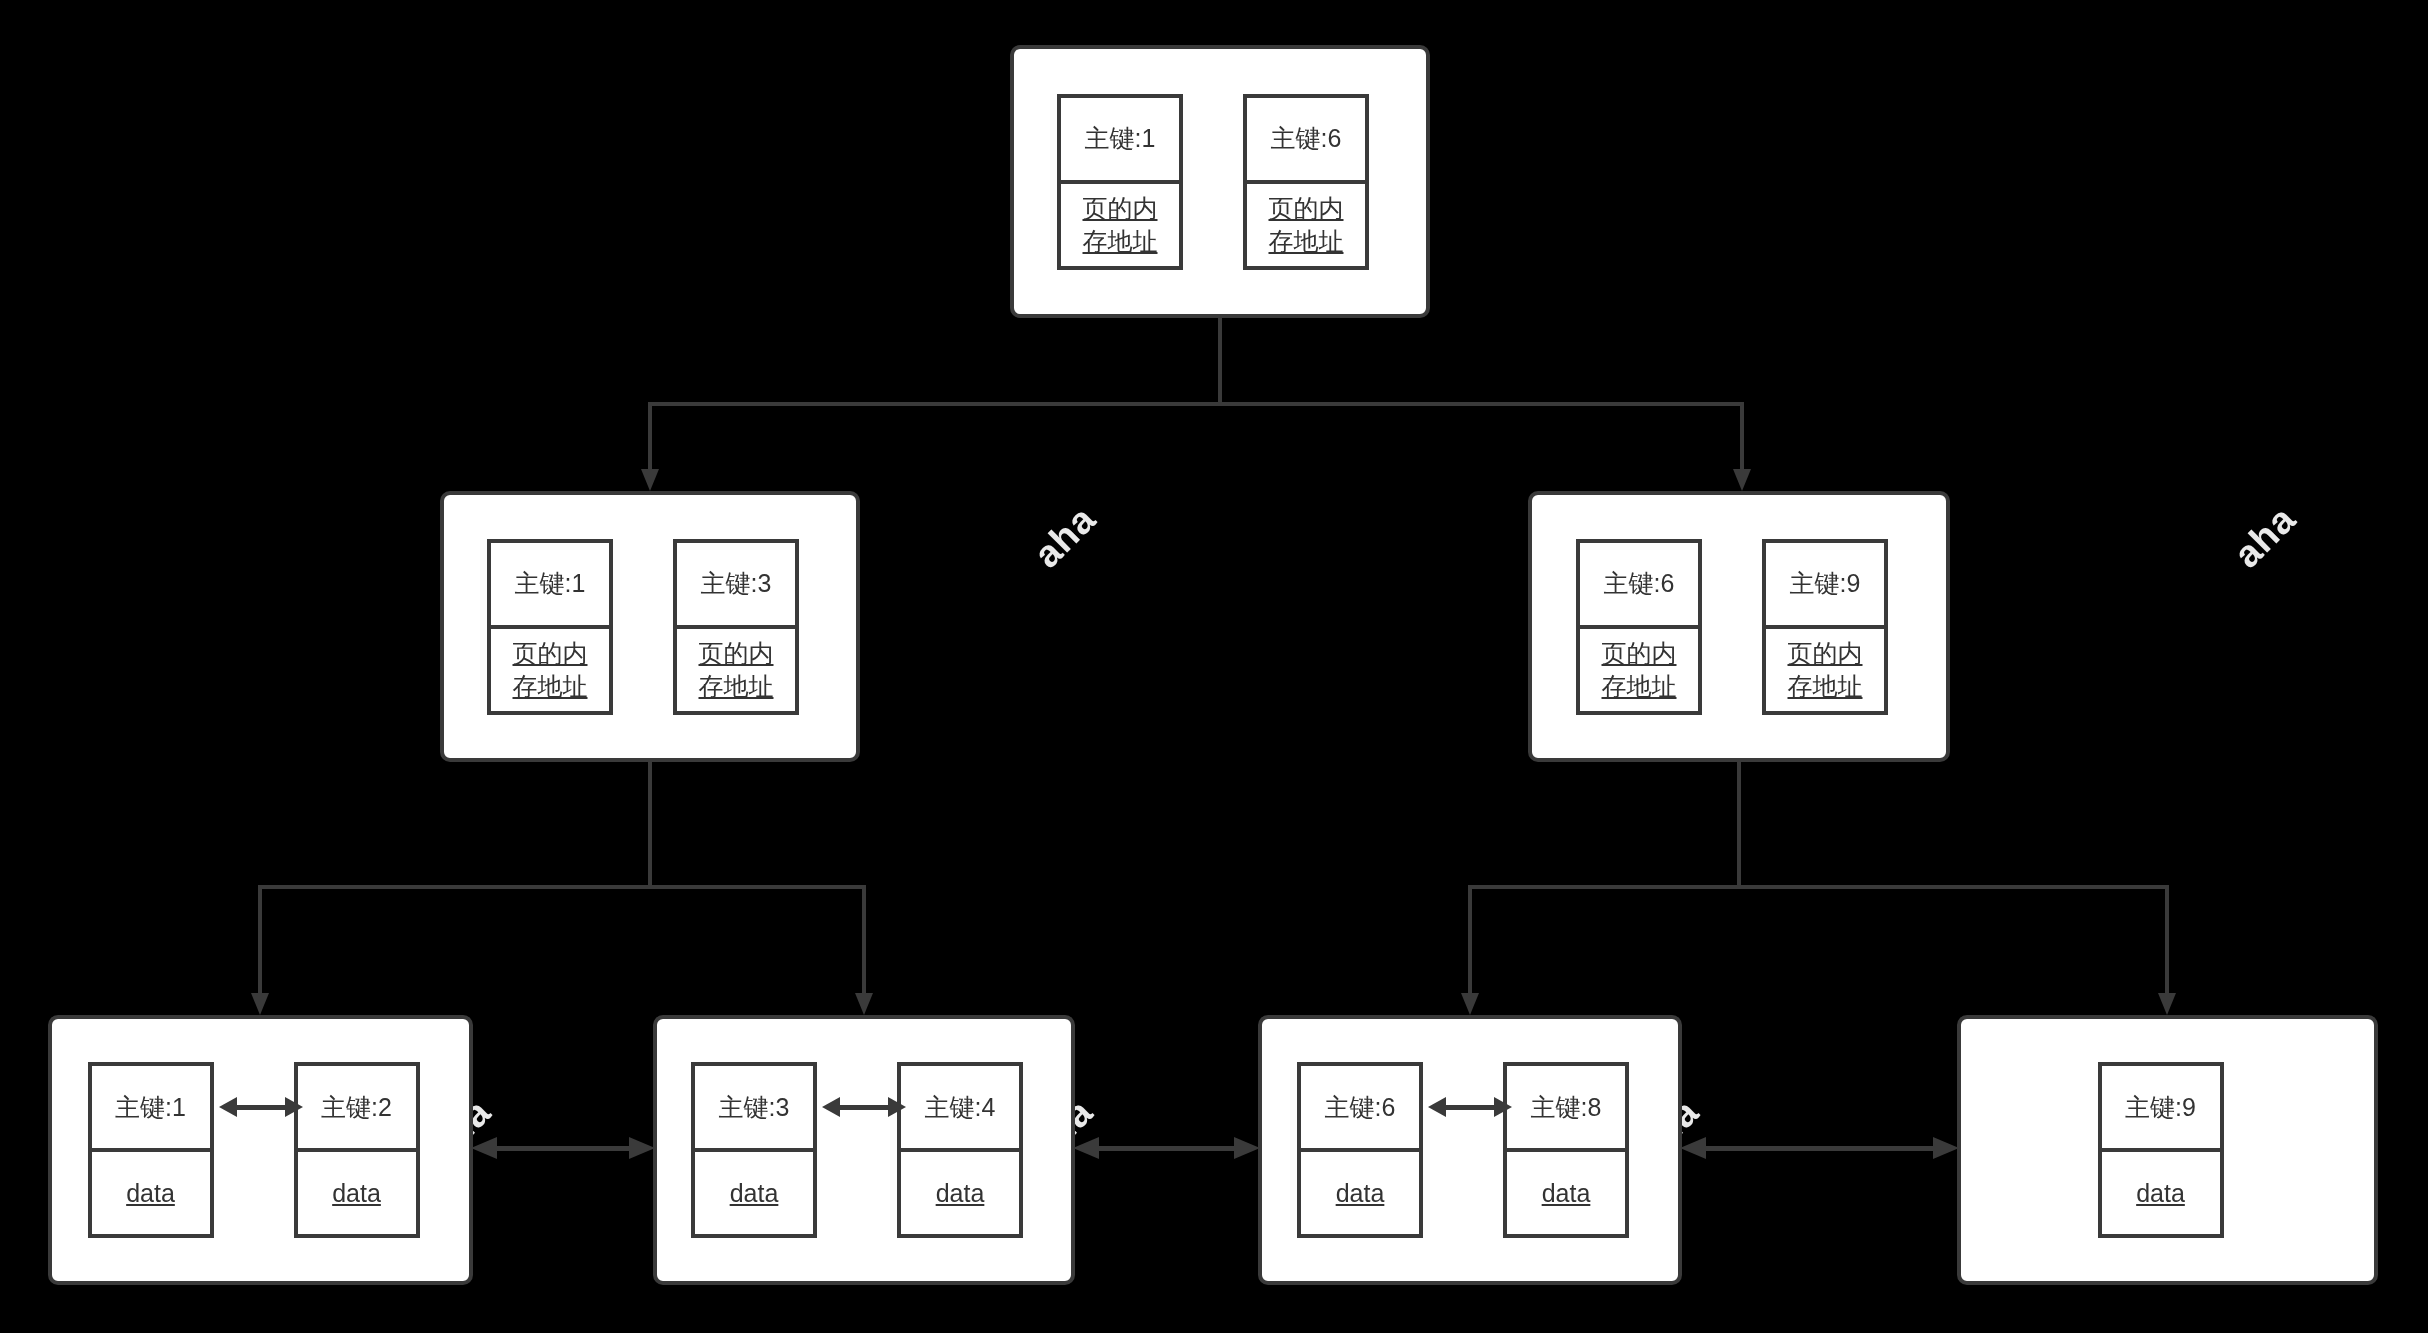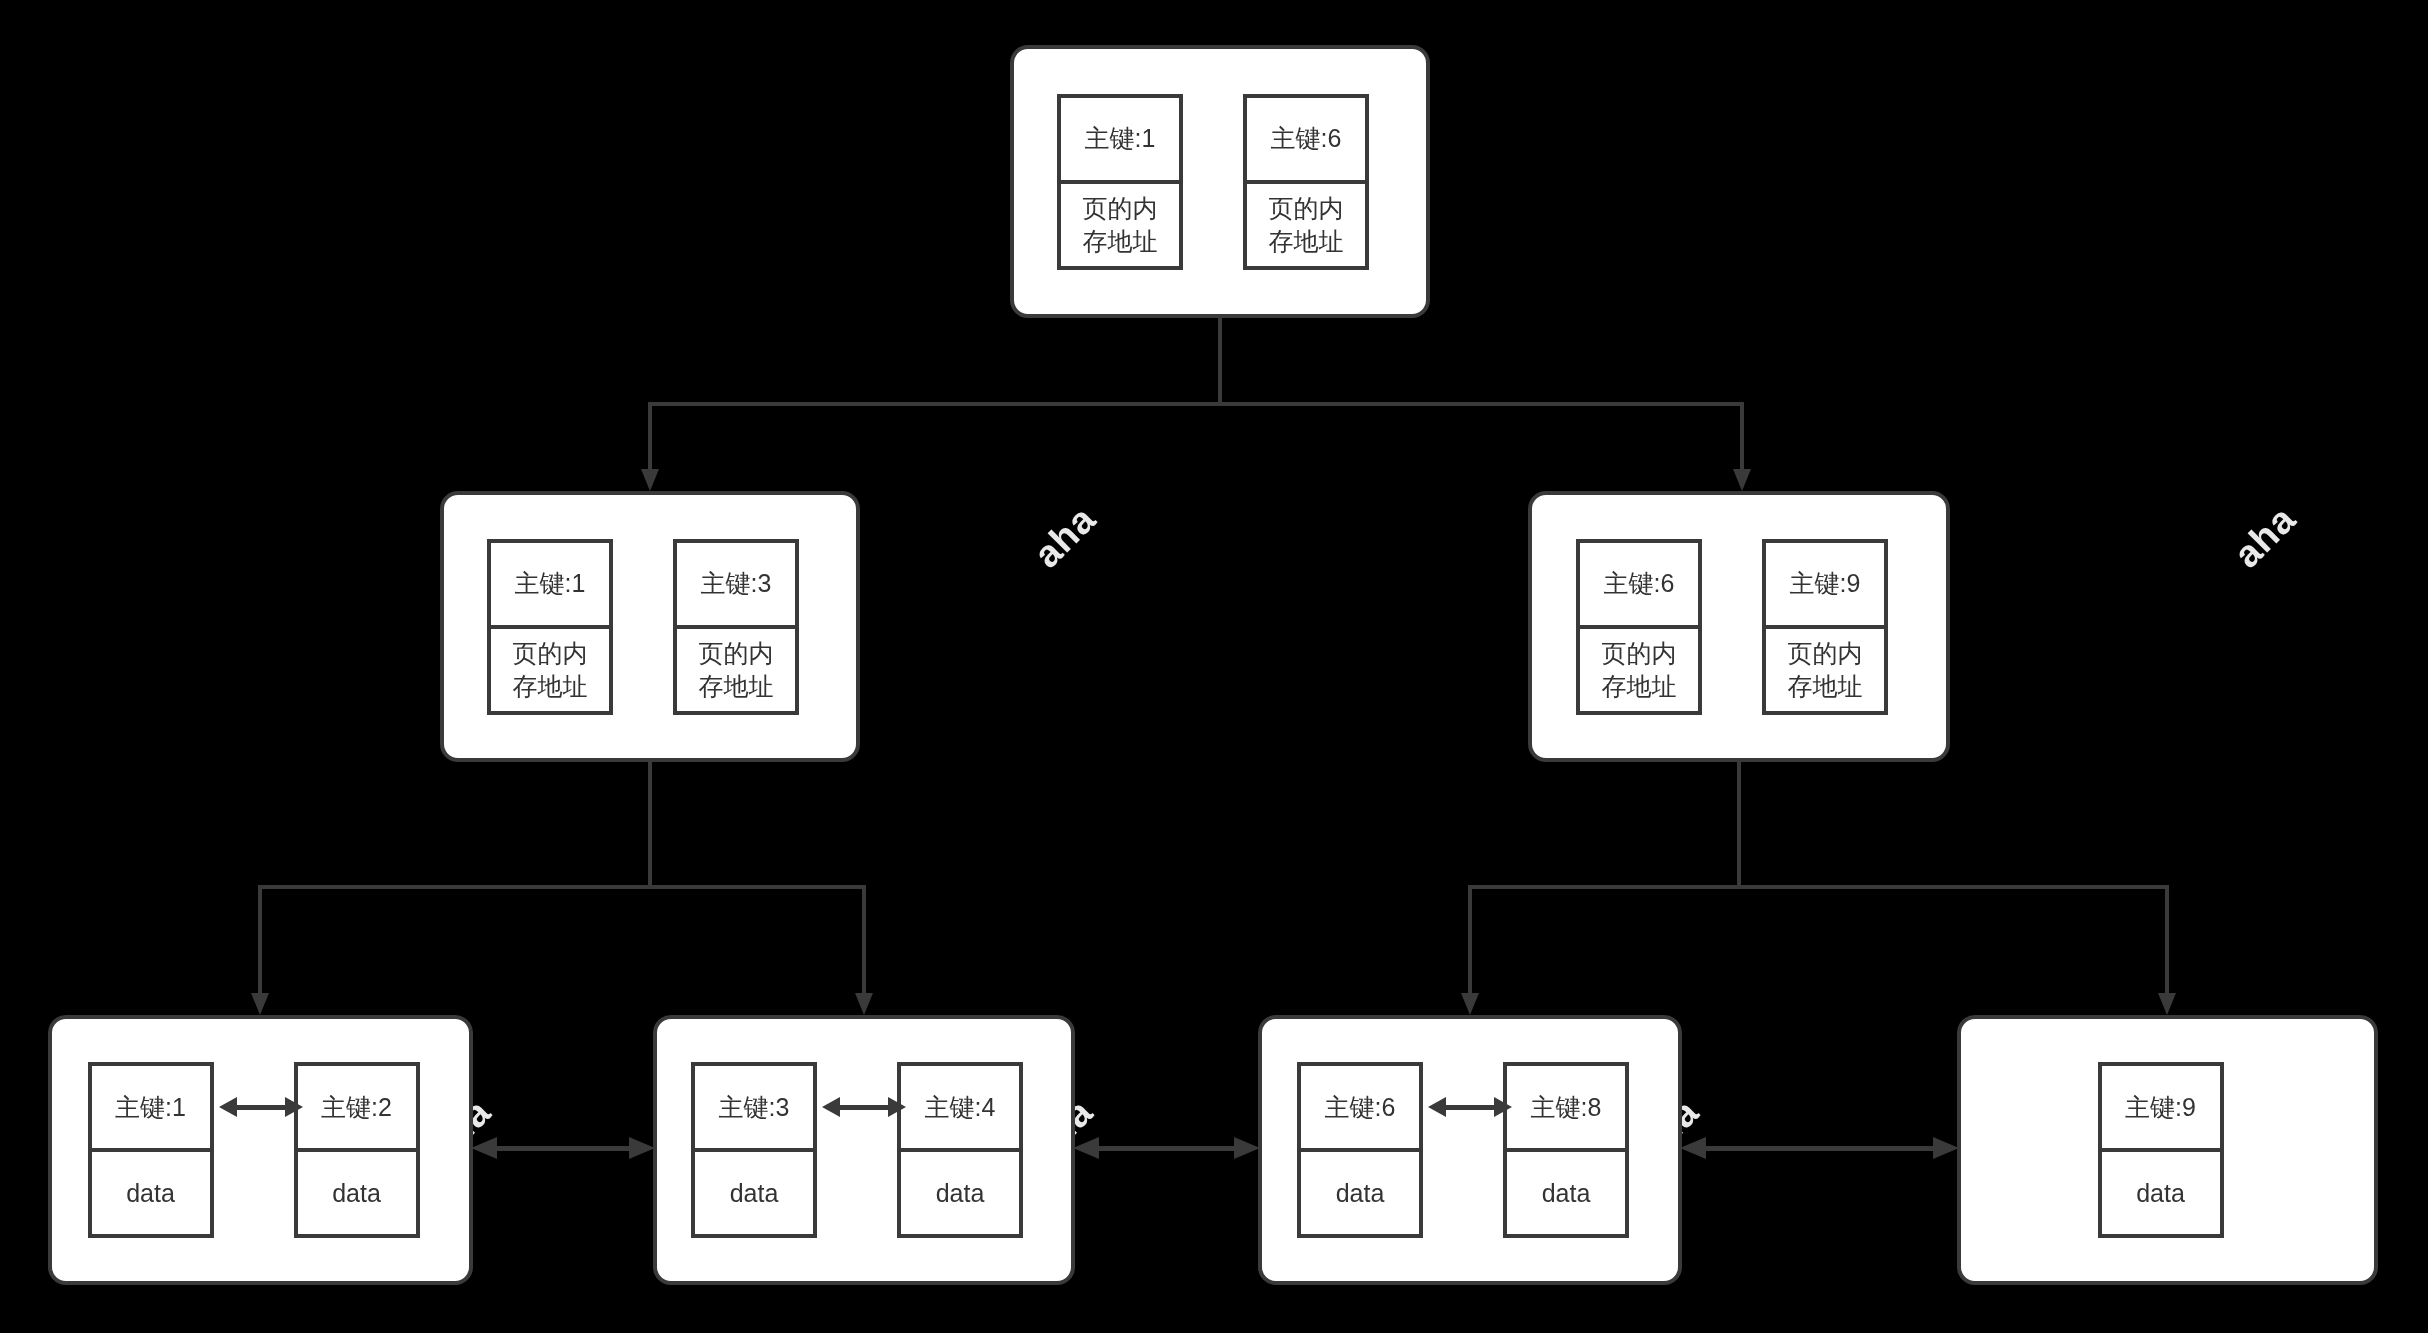--- a/index.html
+++ b/index.html
@@ -19,32 +19,32 @@
   
   .cline{position:absolute;background:var(--stroke);z-index:1;}
   .tri-down{
     position:absolute;width:0;height:0;z-index:3;
     border-left:9px solid transparent;border-right:9px solid transparent;
     border-top:22px solid var(--stroke);
   }
   
   .node{
     position:absolute;background:var(--node-bg);border:4px solid var(--stroke);
-    border-radius:18px;z-index:2;display:flex;align-items:center;justify-content:center;
+    border-radius:10px;z-index:2;display:flex;align-items:center;justify-content:center;
     box-sizing:border-box;
   }
   .cells{display:flex;gap:60px;padding-right:14px;}
   .node.leaf .cells{gap:80px;}
   .cell{display:flex;flex-direction:column;}
   .box{
     width:126px;height:90px;box-sizing:border-box;border:4px solid var(--stroke);
     background:var(--node-bg);color:var(--text);font-size:25px;
     display:flex;align-items:center;justify-content:center;text-align:center;
   }
-  .box.value{margin-top:-4px;white-space:pre-line;line-height:33px;}
+  .box.value{margin-top:-4px;white-space:pre-line;line-height:33px;text-decoration:underline;}
   
   .darrow{position:absolute;display:flex;align-items:center;z-index:3;}
   .darrow .shaft{flex:1 1 auto;height:5px;background:var(--stroke);}
   .darrow .ah{width:0;height:0;flex:0 0 auto;}
   .darrow.big .ah.l{border-top:11px solid transparent;border-bottom:11px solid transparent;border-right:26px solid var(--stroke);}
   .darrow.big .ah.r{border-top:11px solid transparent;border-bottom:11px solid transparent;border-left:26px solid var(--stroke);}
   .darrow.small .ah.l{border-top:10px solid transparent;border-bottom:10px solid transparent;border-right:18px solid var(--stroke);}
   .darrow.small .ah.r{border-top:10px solid transparent;border-bottom:10px solid transparent;border-left:18px solid var(--stroke);}
   .darrow.inner{left:50%;top:78px;width:84px;transform:translateX(-50%);}
 </style>

